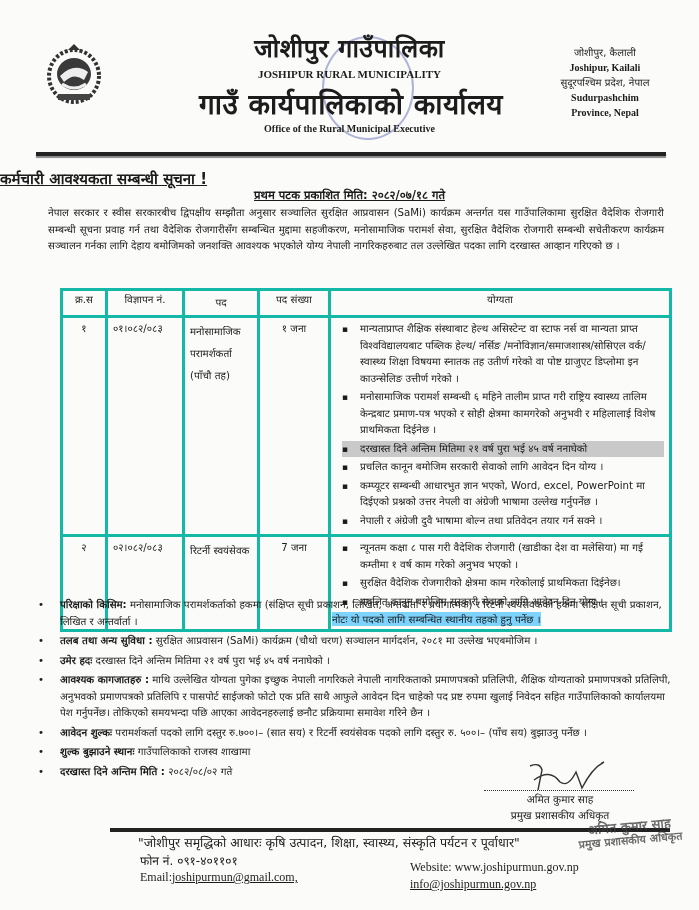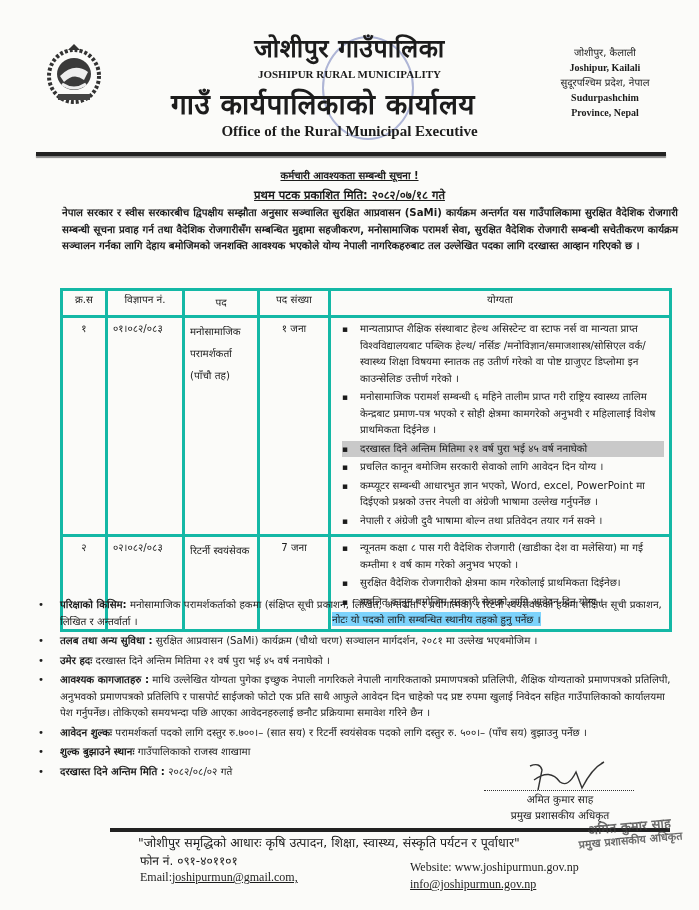--- a/index.html
+++ b/index.html
@@ -3,30 +3,30 @@
 <meta charset="utf-8">
 <style>
   html, body { margin:0; padding:0; }
   body { width:699px; height:910px; background:#fbfbf9; position:relative; overflow:hidden;
          font-family:"DejaVu Sans", sans-serif; color:#1c1c1c; }
   .abs { position:absolute; }
   
   #logo { left:44px; top:42px; width:60px; height:64px; }
   #title-np { left:0; width:699px; top:30px; text-align:center; font-family:"DejaVu Sans", sans-serif; font-size:25px; font-weight:bold; letter-spacing:0.5px; }
   #title-en { left:0; width:699px; top:68px; text-align:center; font-family:"Liberation Serif", serif; font-size:11px; font-weight:bold; }
-  #office-np { left:8px; width:630px; top:84px; text-align:center; font-size:28px; font-weight:bold; letter-spacing:0.5px; }
-  #office-en { left:0; width:699px; top:123px; text-align:center; font-family:"Liberation Serif", serif; font-size:15px; font-weight:bold; }
+  #office-np { left:0; width:630px; top:84px; text-align:center; font-size:28px; font-weight:bold; letter-spacing:0.5px;padding-left:36px; }
+  #office-en { left:0; width:699px; top:123px; text-align:center; font-family:"Liberation Serif", serif; font-size:10px; font-weight:bold; }
   #addr { left:535px; top:45px; width:140px; text-align:center; font-size:10px; line-height:15px; }
   #addr .en { font-family:"Liberation Serif", serif; font-weight:bold; }
   #stamp { left:322px; top:36px; width:88px; height:100px; border:2px solid rgba(80,95,170,0.45); border-radius:50%; }
   #header-rule { left:36px; top:152px; width:630px; height:4px; background:#222; box-shadow:0 2px 1px #888; }
   
-  #notice-title { left:0; width:699px; top:168px; text-align:center; font-size:10px; font-weight:bold; text-decoration:underline; }
+  #notice-title { left:0; width:699px; top:168px; text-align:left; font-size:15px; font-weight:bold; text-decoration:underline; }
   #notice-date { left:0; width:699px; top:187px; text-align:center; font-size:11.5px; font-weight:bold; text-decoration:underline; }
-  #intro { left:62px; top:205px; width:616px; font-size:10.2px; line-height:16.5px; text-align:justify;font-weight:bold; }
+  #intro { left:48px; top:205px; width:616px; font-size:10.2px; line-height:16.5px; text-align:justify; }
   
   #post-table { left:60px; top:288px; width:612px; border-collapse:collapse; font-size:10.2px; }
   #post-table td, #post-table th { border:3px solid #14b8a6; vertical-align:top; padding:3px 5px; }
   #post-table th { font-weight:normal; text-align:center; height:14px; padding:1px 4px; }
   .c-sn { width:32px; text-align:center; }
   .c-adv { width:64px;margin-top:12px; }
   .c-post { width:62px; line-height:22px; }
   .c-cnt { width:58px; text-align:center; }
   .q-list { list-style:none; margin:0; padding:0 0 0 6px; }
   .q-list li { position:relative; padding-left:18px; line-height:16.5px; margin-bottom:2px; }

